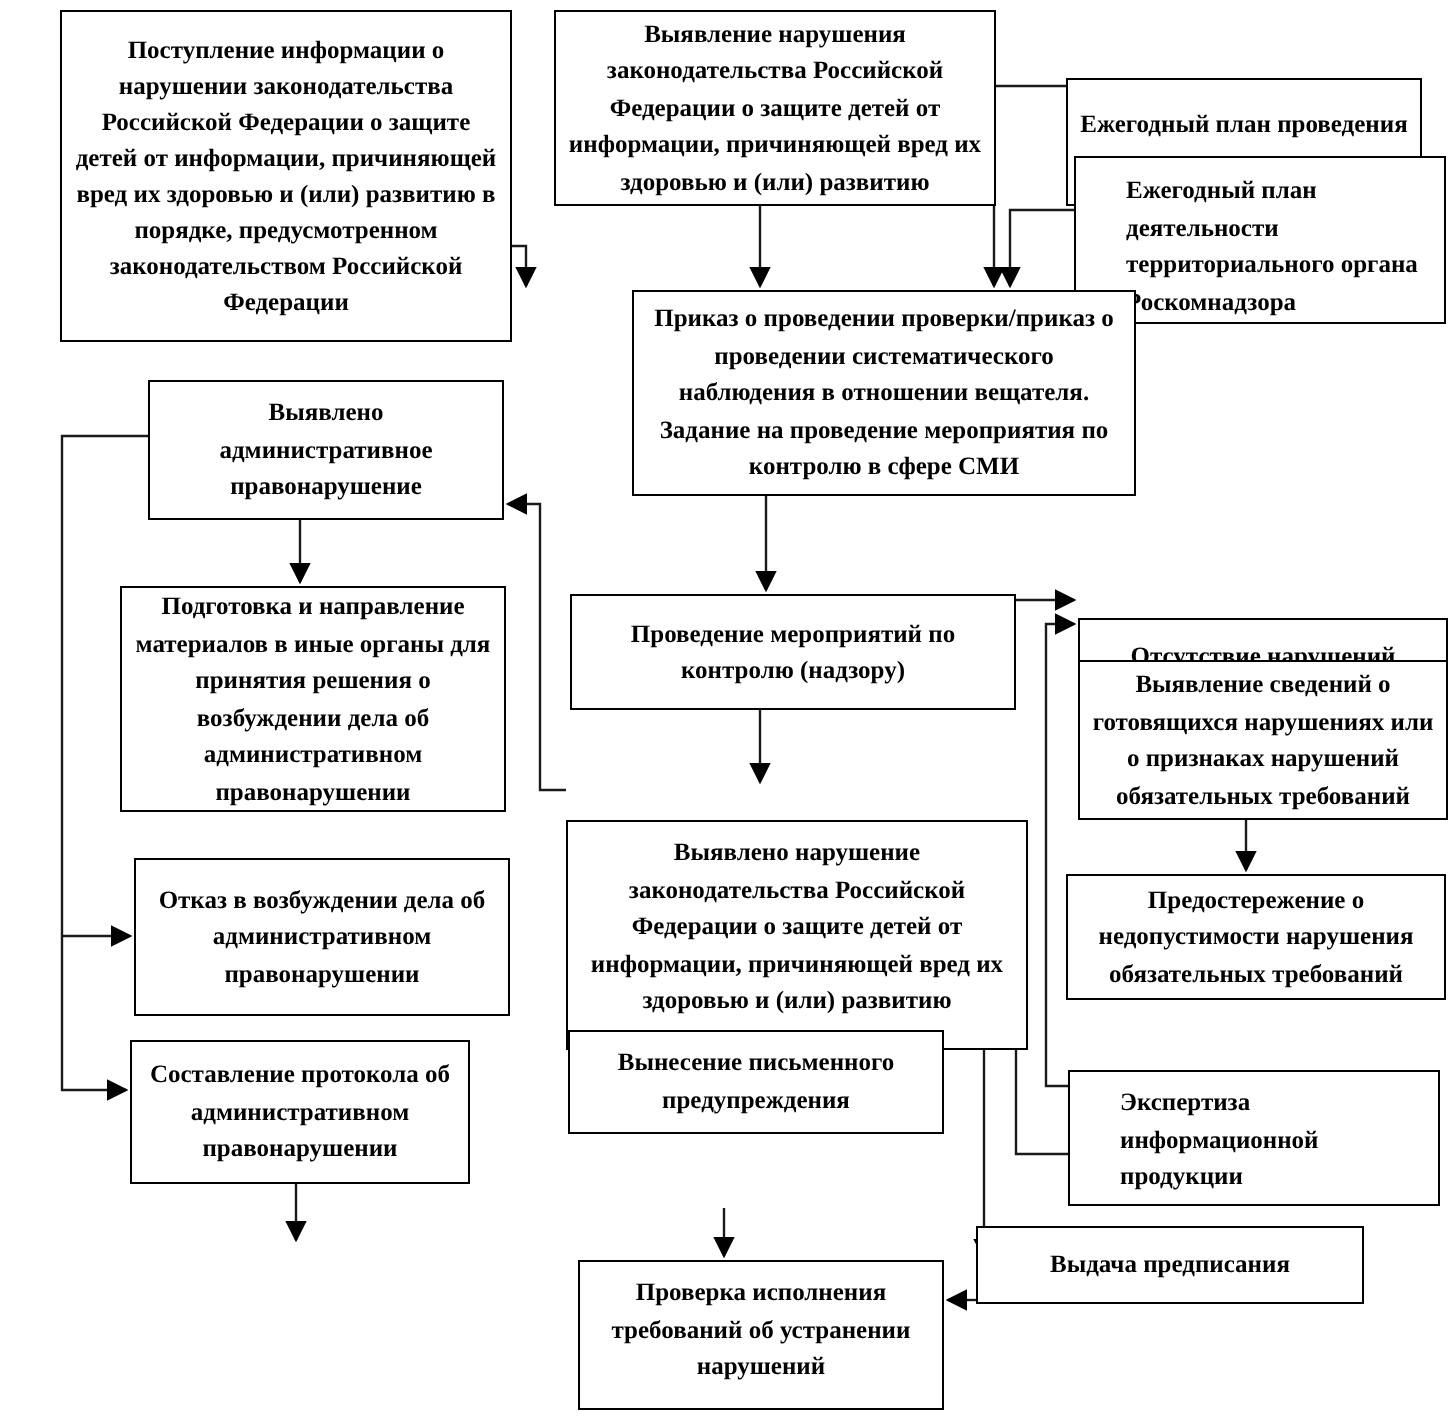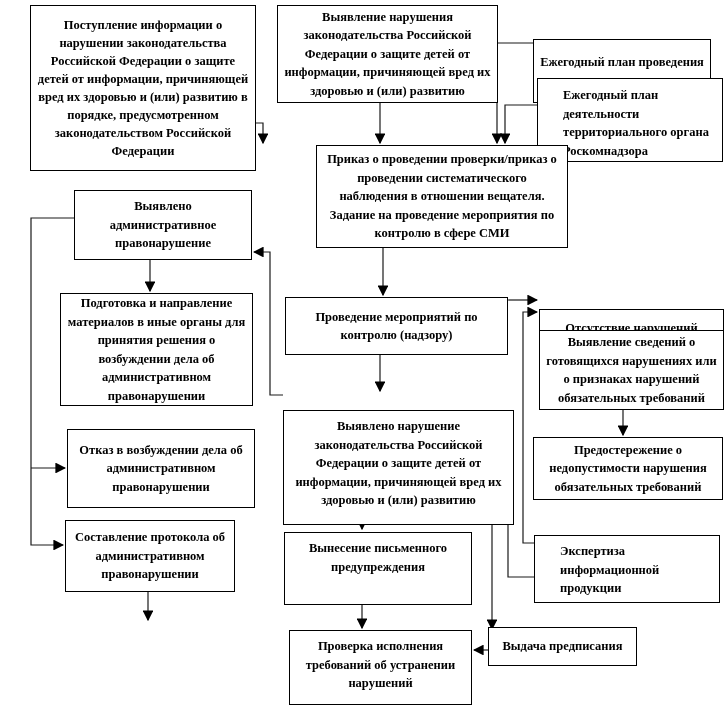--- a/index.html
+++ b/index.html
@@ -21,27 +21,27 @@
   .n-c{left:533px;top:3px;width:178px;height:64px;margin-top:36px;}
   .n-d{left:537px;top:78px;width:186px;height:84px;align-items:flex-start;padding-top:7px;}
   .n-e{left:268px;top:145px;width:252px;height:103px;margin-left:48px;}
   .n-f{left:74px;top:190px;width:178px;height:70px;}
   .n-g{left:60px;top:293px;width:193px;height:113px;}
   .n-h{left:67px;top:429px;width:188px;height:79px;}
   .n-i{left:65px;top:520px;width:170px;height:72px;}
   .n-j{left:65px;top:622px;width:185px;height:77px;}
   .n-k{left:285px;top:297px;width:223px;height:58px;}
   .n-l{left:283px;top:410px;width:231px;height:115px;}
-  .n-m{left:284px;top:532px;width:188px;height:73px;}
+  .n-m{left:284px;top:515px;width:188px;height:52px;}
   .n-n{left:289px;top:630px;width:183px;height:75px;}
   .n-o{left:539px;top:275px;width:185px;height:38px;margin-top:34px;}
   .n-p{left:539px;top:330px;width:185px;height:80px;}
   .n-q{left:533px;top:437px;width:190px;height:63px;}
   .n-r{left:534px;top:535px;width:186px;height:68px;}
-  .n-s{left:488px;top:627px;width:149px;height:39px;text-align:right;}
+  .n-s{left:488px;top:613px;width:194px;height:39px;text-align:right;}
 </style>
 </head>
 <body>
 
 <div class="stage">
 
   <svg class="edges" viewBox="0 0 725 709" xmlns="http://www.w3.org/2000/svg">
     <defs>
       <marker id="ah" markerWidth="9" markerHeight="9" refX="8" refY="4.5" orient="auto">
         <path d="M0,0 L9,4.5 L0,9 z" fill="#000"></path>

